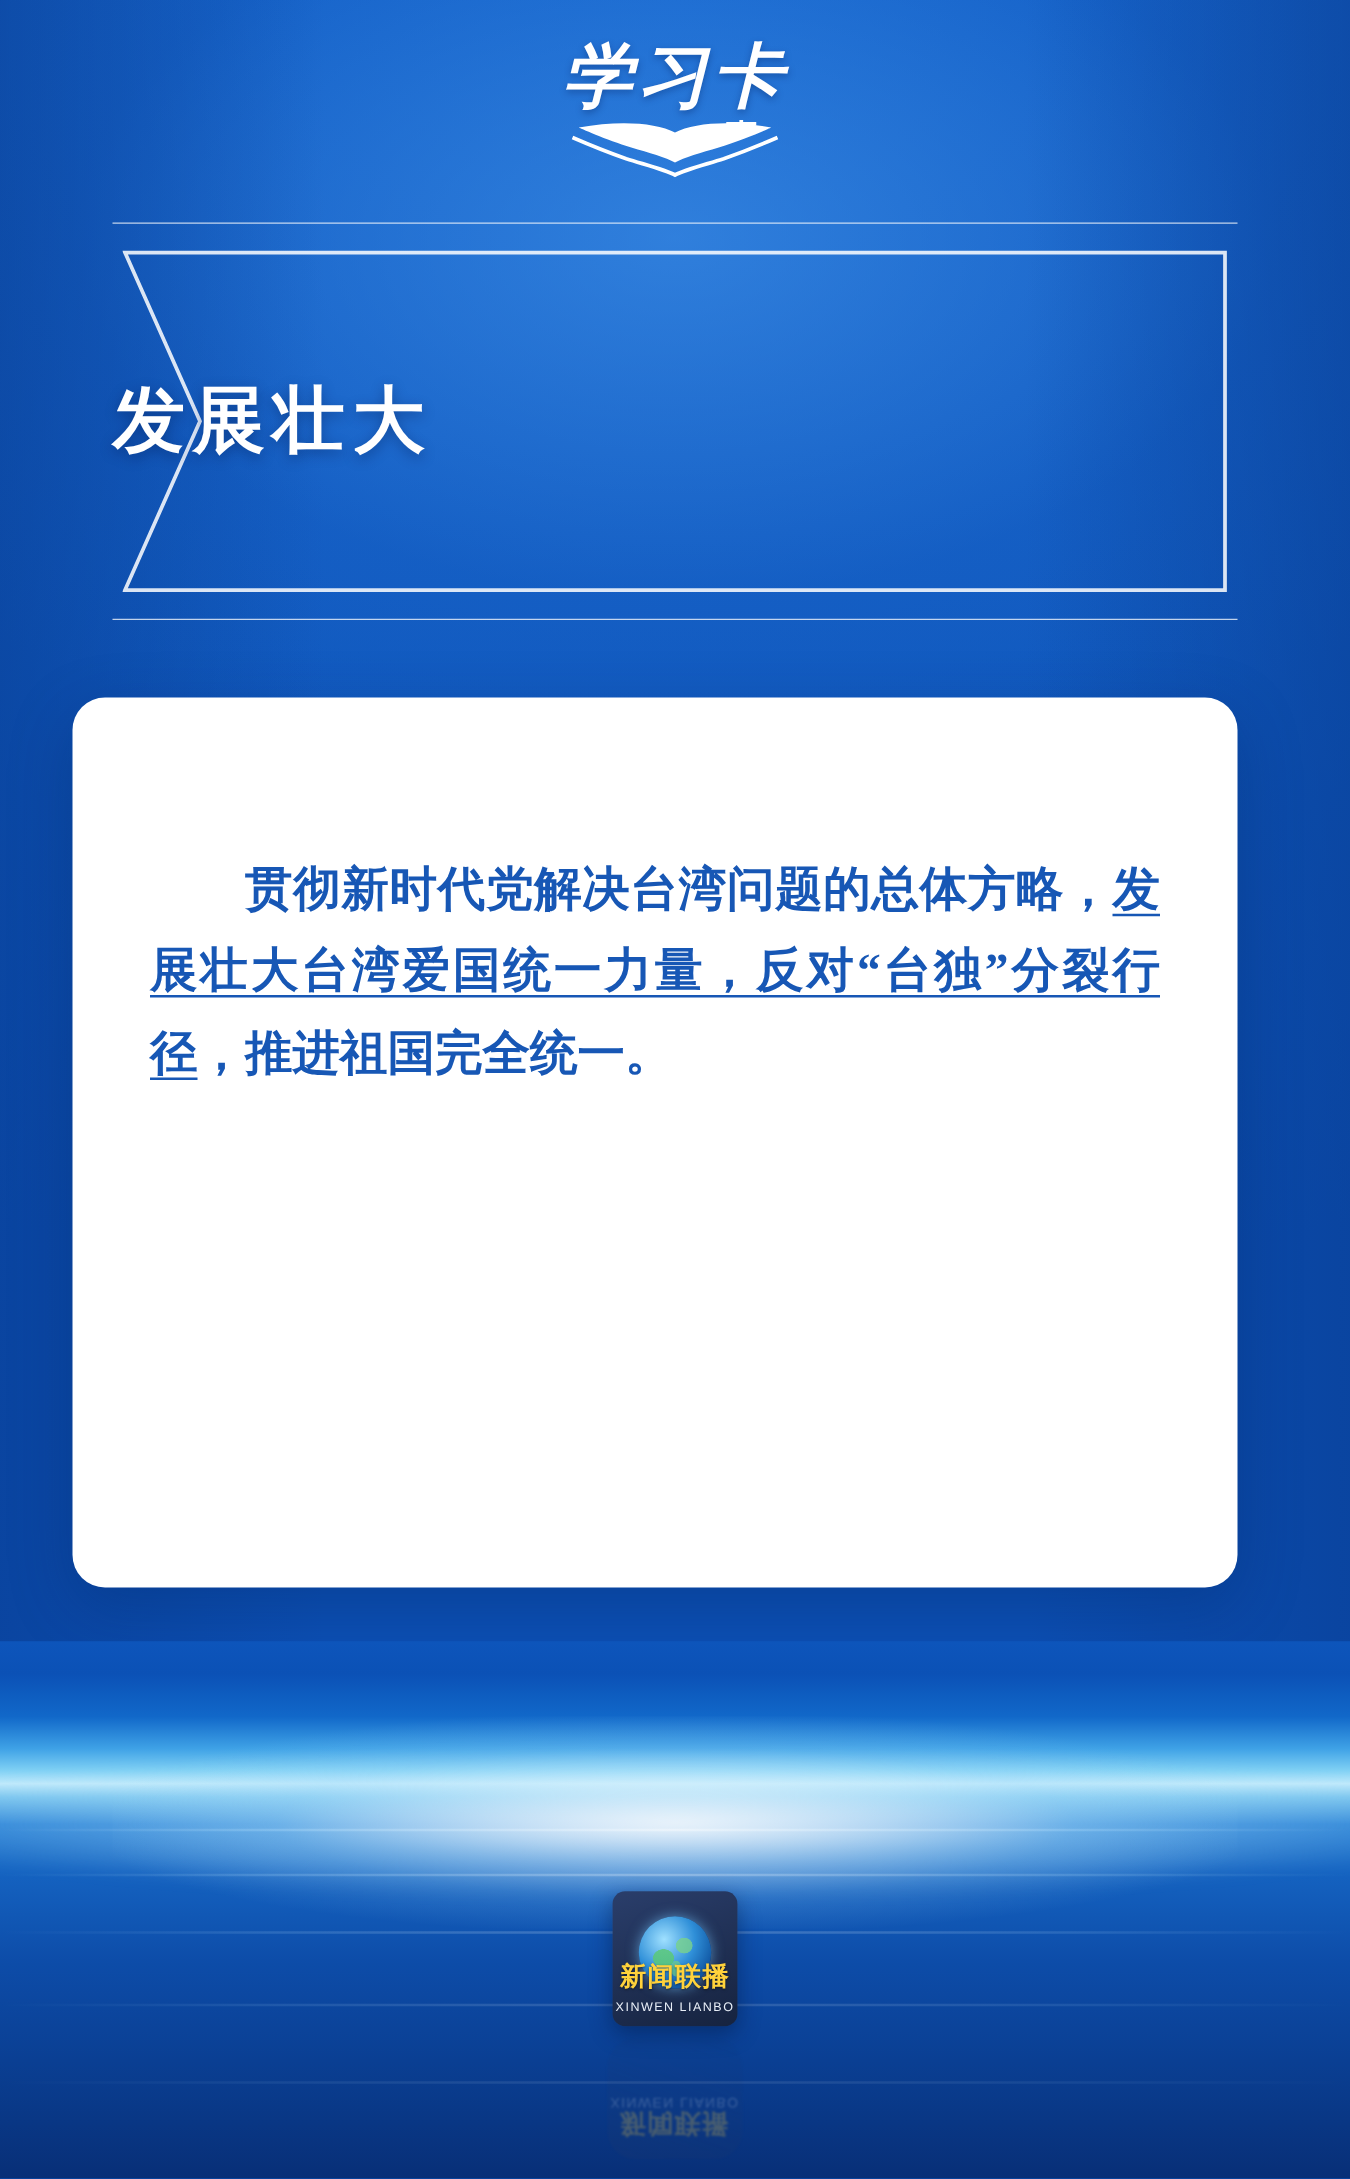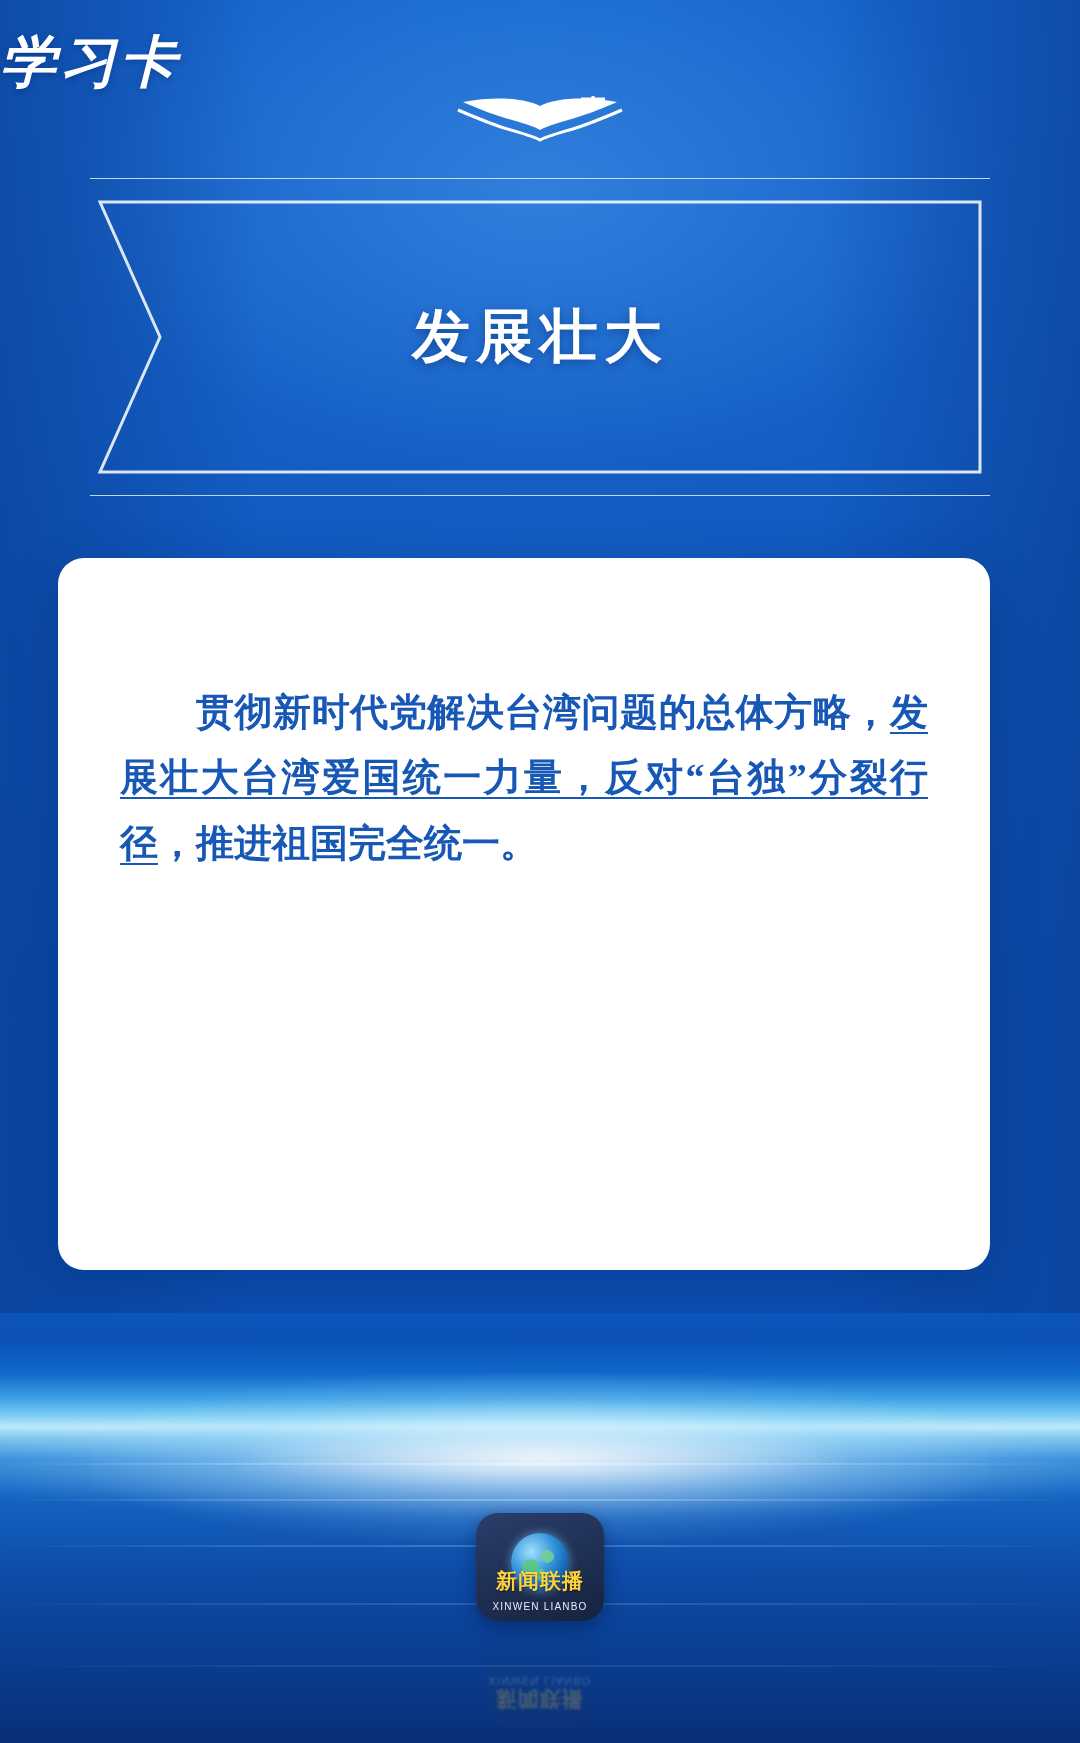--- a/index.html
+++ b/index.html
@@ -98,20 +98,21 @@
     background: radial-gradient(ellipse at center, rgba(255,255,255,0.5) 0%, rgba(160,215,250,0.18) 50%, rgba(120,200,245,0) 75%);
     pointer-events: none;
   }
 
   
   .logo-wrap {
     position: absolute;
     top: 34px;
     left: 0;
     right: 0;
+    text-align: center;
     height: 120px;
   }
   .logo-text {
     font-family: "Liberation Serif", "DejaVu Serif", serif;
     font-size: 56px;
     font-weight: 700;
     color: #ffffff;
     letter-spacing: 4px;
     line-height: 1;
     text-shadow: 0 2px 6px rgba(0,30,90,0.35);
@@ -148,21 +149,20 @@
     left: 8px;
     right: 8px;
     top: 22px;
     bottom: 22px;
   }
   .ribbon-title {
     position: absolute;
     left: 0; right: 0; top: 0; bottom: 0;
     display: flex;
     flex-direction: column;
-    align-items: center;
     justify-content: center;
     gap: 24px;
     color: #fff;
   }
   .ribbon-title .ln {
     font-family: "Liberation Serif", "DejaVu Serif", serif;
     font-weight: 700;
     font-size: 58px;
     letter-spacing: 6px;
     line-height: 1.12;
@@ -218,23 +218,23 @@
     letter-spacing: 1px;
     margin-top: 4px;
   }
 
   
   .badge {
     position: absolute;
     left: 50%;
     transform: translateX(-50%);
     bottom: 122px;
-    width: 128px;
+    width: 100px;
     height: 108px;
-    border-radius: 22px;
+    border-radius: 10px;
     background: linear-gradient(160deg, #2a3e6b 0%, #16233f 100%);
     box-shadow: 0 6px 18px rgba(0,20,60,0.45);
     overflow: hidden;
   }
   .badge .globe {
     position: absolute;
     left: 50%;
     top: 20px;
     transform: translateX(-50%);
     width: 58px;

